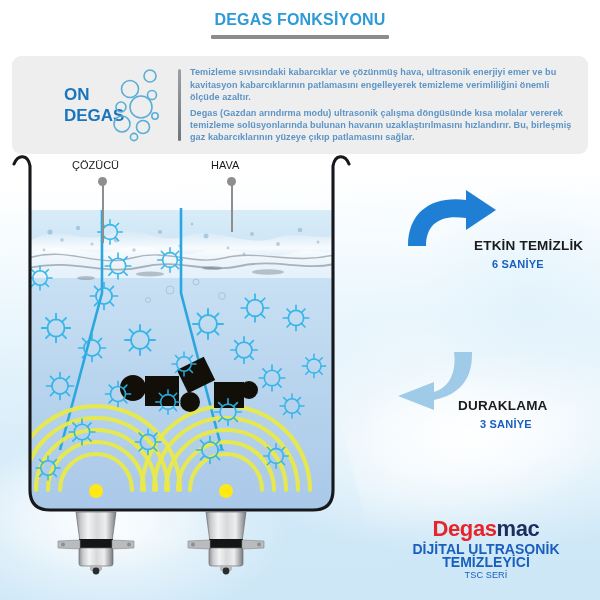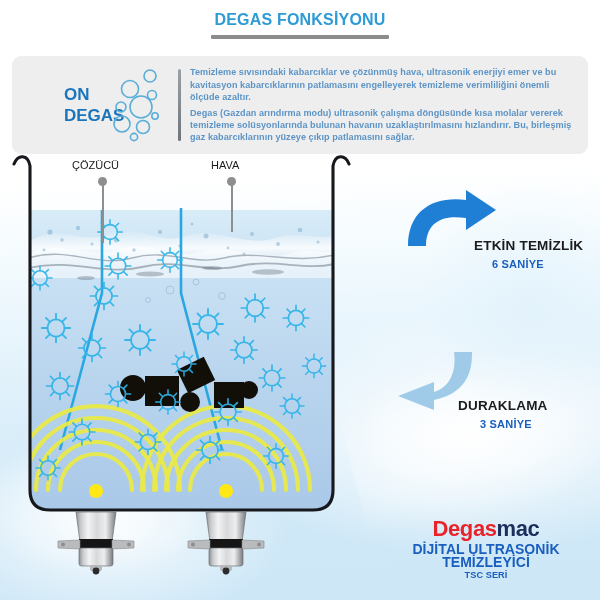--- a/index.html
+++ b/index.html
@@ -92,21 +92,21 @@
   .co1 .co-sub{left:88px;top:70px;}
   .co2 .co-main{left:70px;top:48px;}
   .co2 .co-sub{left:92px;top:68px;}
 
   
   .brand{position:absolute;left:378px;top:516px;width:216px;text-align:center;z-index:6;}
   .brand-name{font-size:22px;font-weight:bold;letter-spacing:-.4px;line-height:26px;}
   .brand-name .t1{color:#e8232a;}
   .brand-name .t2{color:#1b2f5e;}
   .brand-sub{font-size:14px;font-weight:bold;color:#1b5fbe;line-height:13px;margin-top:1px;letter-spacing:.05px;}
-  .brand-sub2{font-size:9.2px;font-weight:bold;color:#1b5fbe;line-height:13px;letter-spacing:.05px;}
+  .brand-sub2{font-size:9.2px;font-weight:normal;color:#1b5fbe;line-height:13px;letter-spacing:.05px;}
 </style>
 </head>
 <body>
 
 <div id="bg">
   <div class="sky"></div>
   <div class="wisp1"></div>
   <div class="wisp2"></div>
   <div class="wisp3"></div>
 </div>

